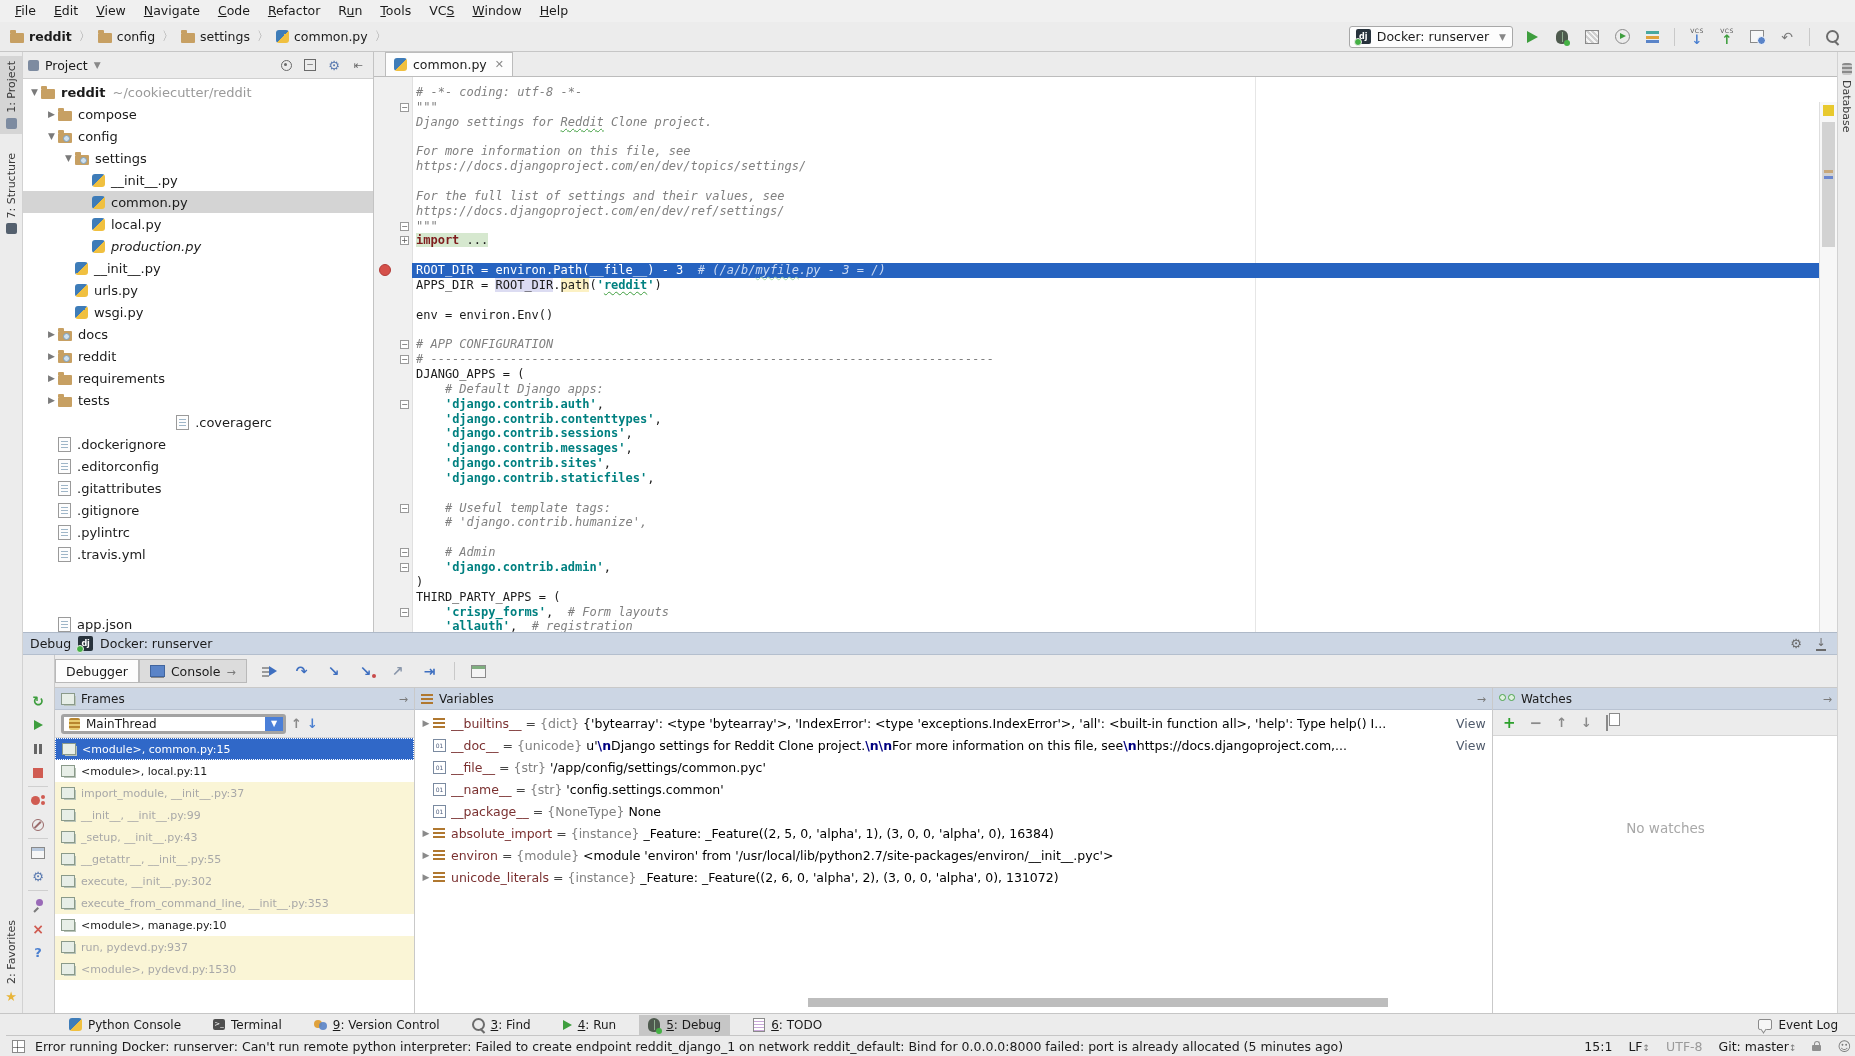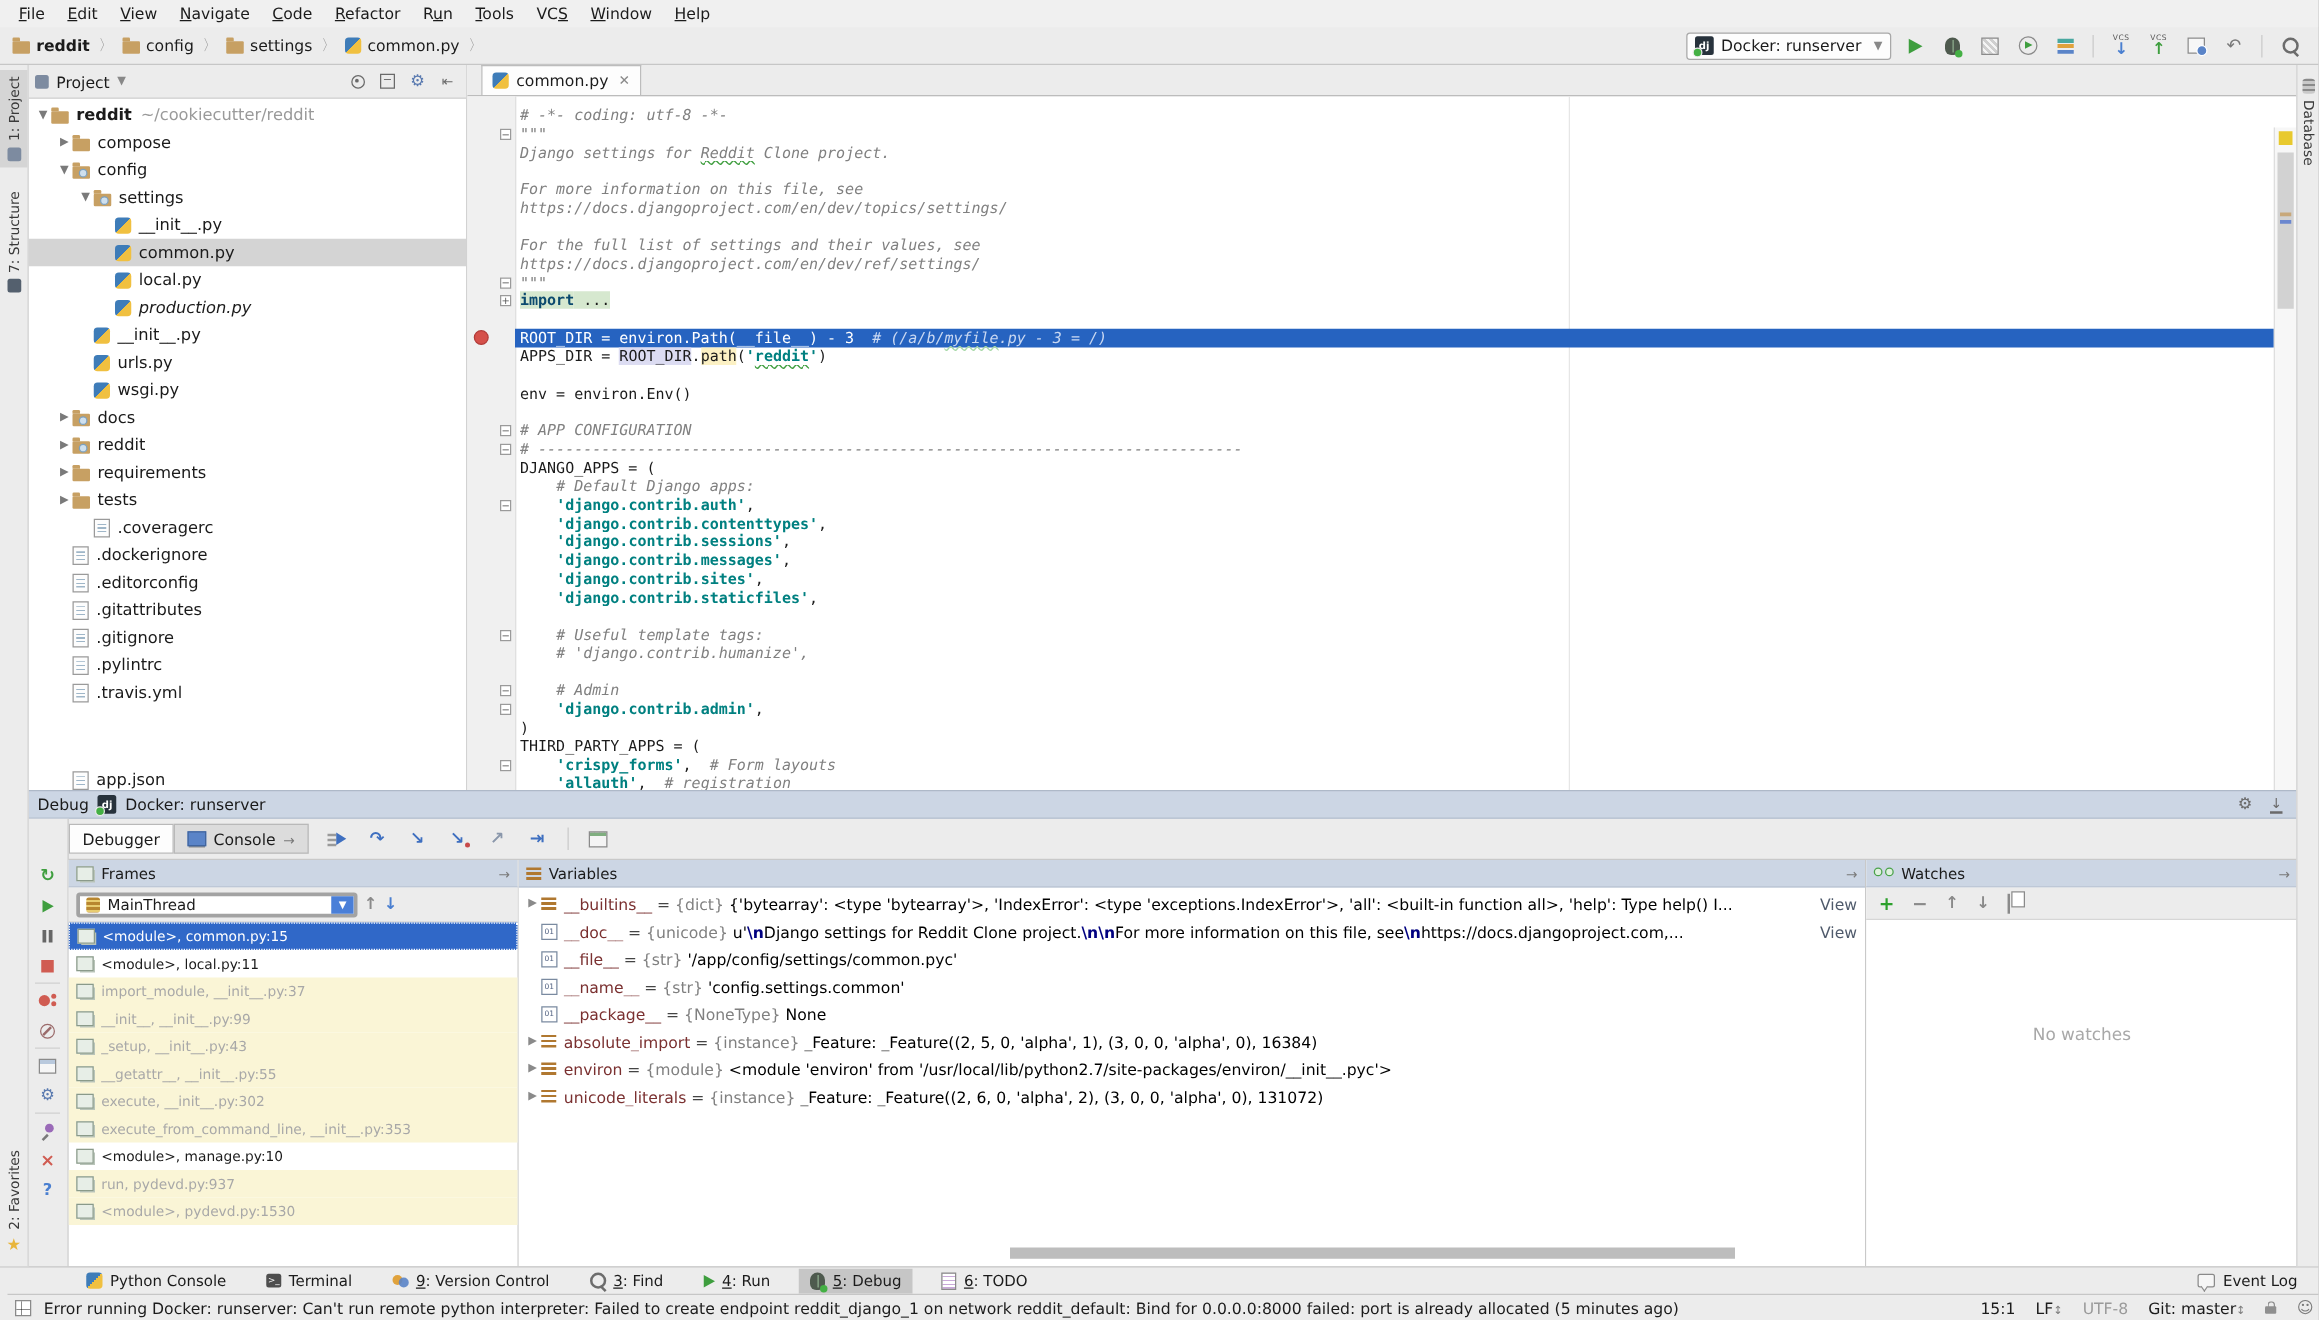--- a/index.html
+++ b/index.html
@@ -83,21 +83,21 @@
   #gcol{position:absolute;left:0;top:0;bottom:0;width:38px;background:#f0f0f0;border-right:1px solid #e0e0e0;}
   #guide{position:absolute;left:881px;top:0;bottom:0;width:1px;background:#e6e6e6;}
   #codelines{position:absolute;left:0;top:8px;right:18px;font-family:"DejaVu Sans Mono",monospace;font-size:12px;line-height:14.85px;}
   .line{display:flex;height:14.85px;white-space:pre;}
   .gut{flex:0 0 38px;position:relative;}
   .codeln{flex:1;padding-left:4px;}
   .line.exec .codeln{background:#2663c0;color:#fff;}
   .bpdot{position:absolute;left:5px;top:1px;width:12px;height:12px;border-radius:50%;background:#d5504a;border:1px solid #b23b38;box-sizing:border-box;}
   .fold-box{position:absolute;right:3px;top:3px;width:9px;height:9px;border:1px solid #9a9a9a;background:#fff;font-size:8px;line-height:7px;text-align:center;color:#555;box-sizing:border-box;font-family:"DejaVu Sans",sans-serif;}
   .seg-c{color:#808080;font-style:italic;}
-  .seg-k{color:#0c4a6e;font-weight:bold;}
+  .seg-k{color:#7f1d1d;font-weight:bold;}
   .seg-s{color:#008080;font-weight:bold;}
   .seg-cx{color:#c9d8f2;font-style:italic;}
   .seg-sq{text-decoration:underline;text-decoration-style:wavy;text-decoration-color:#3f9e3f;text-decoration-thickness:1px;text-underline-offset:2px;}
   .seg-sqx{text-decoration:underline;text-decoration-style:wavy;text-decoration-color:#a8d8a8;text-decoration-thickness:1px;text-underline-offset:2px;}
   .seg-hlu{background:#dcdcf2;}
   .seg-hly{background:#fcf1c4;}
   .seg-fold{background:#d6e8cf;}
   #marker-strip{position:absolute;right:0;top:25px;bottom:0;width:18px;background:#f7f7f7;border-left:1px solid #dedede;z-index:3;}
   .mk-yellow{position:absolute;left:3px;top:3px;width:11px;height:11px;background:#e8c92e;}
   .mk-thumb{position:absolute;left:2px;top:20px;width:13px;height:125px;background:#d2d2d2;}
@@ -431,21 +431,21 @@
           </span>
           <span>requirements</span>
         </div>
         <div class="trow" style="padding-left: 23px;">
           <span class="tarr">▶</span>
           <span class="ticon">
             <span class="folder"></span>
           </span>
           <span>tests</span>
         </div>
-        <div class="trow" style="padding-left: 40px;">
+        <div class="trow" style="padding-left: 40px; justify-content: center;">
           <span class="tarr"></span>
           <span class="ticon">
             <span class="fileic"></span>
           </span>
           <span>.coveragerc</span>
         </div>
         <div class="trow" style="padding-left: 23px;">
           <span class="tarr"></span>
           <span class="ticon">
             <span class="fileic"></span>

